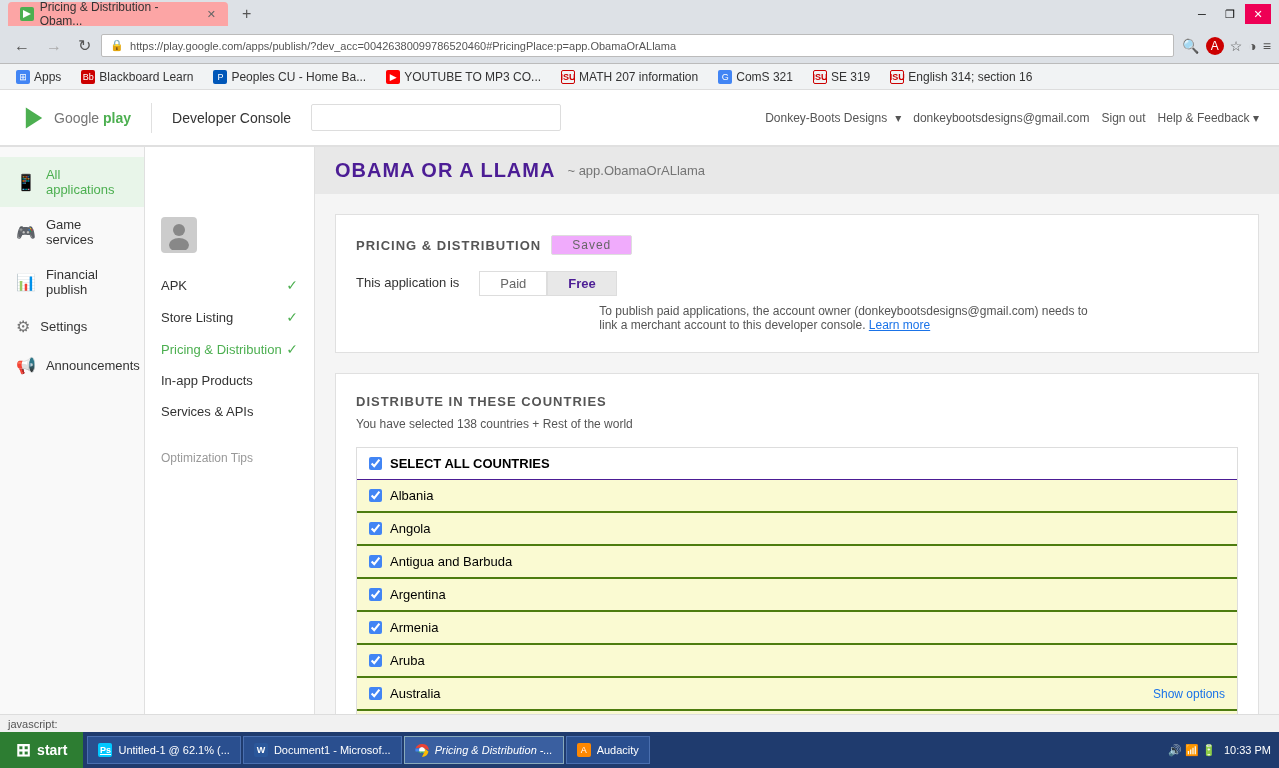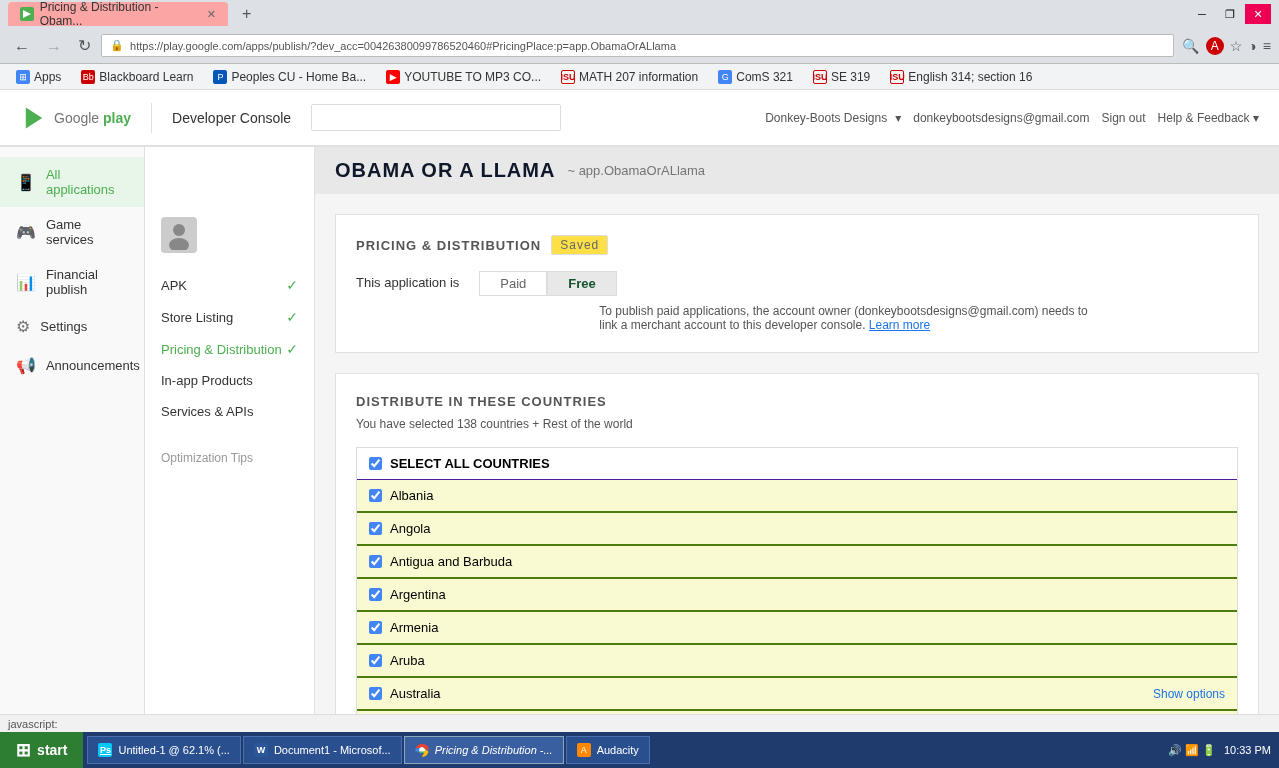--- a/index.html
+++ b/index.html
@@ -203,44 +203,44 @@
 
     
     .app-header {
       background: #e8e8e8;
       padding: 12px 20px;
       margin: -20px -20px 20px -20px;
       display: flex;
       align-items: center;
       gap: 12px;
     }
-    .app-title { font-size: 20px; font-weight: bold; color: #0f172a; letter-spacing: 1px; }
+    .app-title { font-size: 20px; font-weight: bold; color: #4c1d95; letter-spacing: 1px; }
     .app-id { font-size: 13px; color: #757575; }
 
     
     .content-section {
       background: white;
       border: 1px solid #e0e0e0;
       padding: 20px;
       margin-bottom: 20px;
     }
     .section-title {
       font-size: 13px;
       font-weight: bold;
       color: #555;
       letter-spacing: 1px;
       margin-bottom: 16px;
       display: flex;
       align-items: center;
       gap: 10px;
     }
     .saved-badge {
-      background: #fde047;
+      background: #f0abfc;
       border: 1px solid #ddd;
-      padding: 2px 8px;
+      padding: 2px 20px;
       font-size: 12px;
       color: #666;
       border-radius: 2px;
       font-weight: normal;
     }
 
     
     .pricing-row {
       display: flex;
       align-items: flex-start;
@@ -251,21 +251,21 @@
     .price-btn {
       padding: 4px 20px;
       border: 1px solid #ddd;
       background: white;
       cursor: pointer;
       font-size: 13px;
       color: #666;
     }
     .price-btn.active {
       background: #e8e8e8;
-      color: #14532d;
+      color: #4c1d95;
       font-weight: bold;
     }
     .pricing-info {
       margin-top: 8px;
       margin-left: 120px;
       font-size: 12px;
       color: #555;
       max-width: 500px;
     }
     .pricing-info a { color: #1a73e8; }

